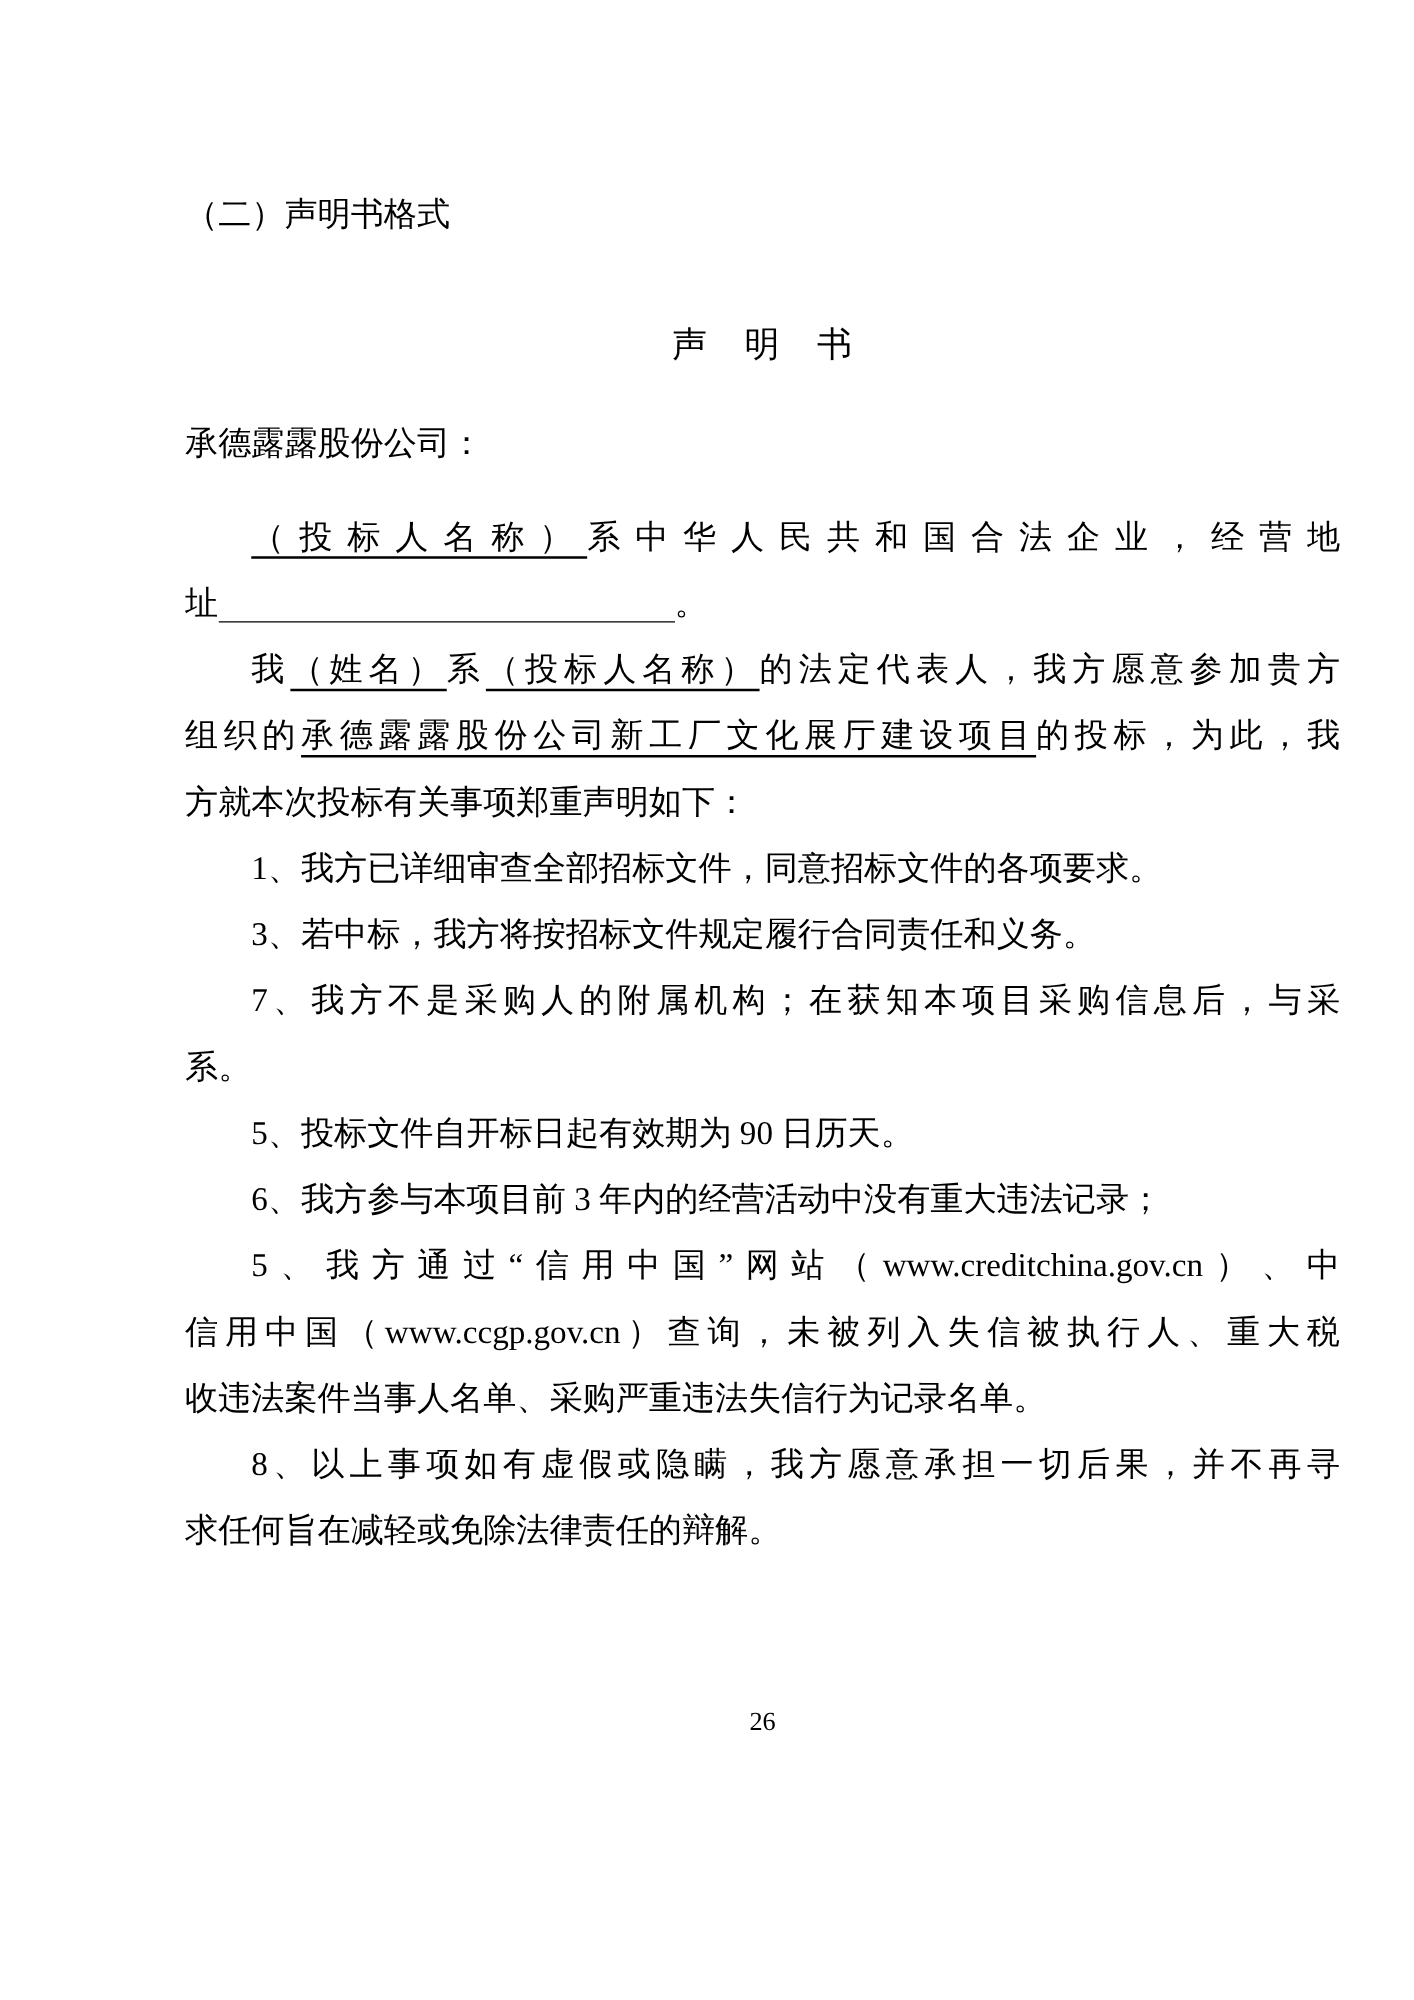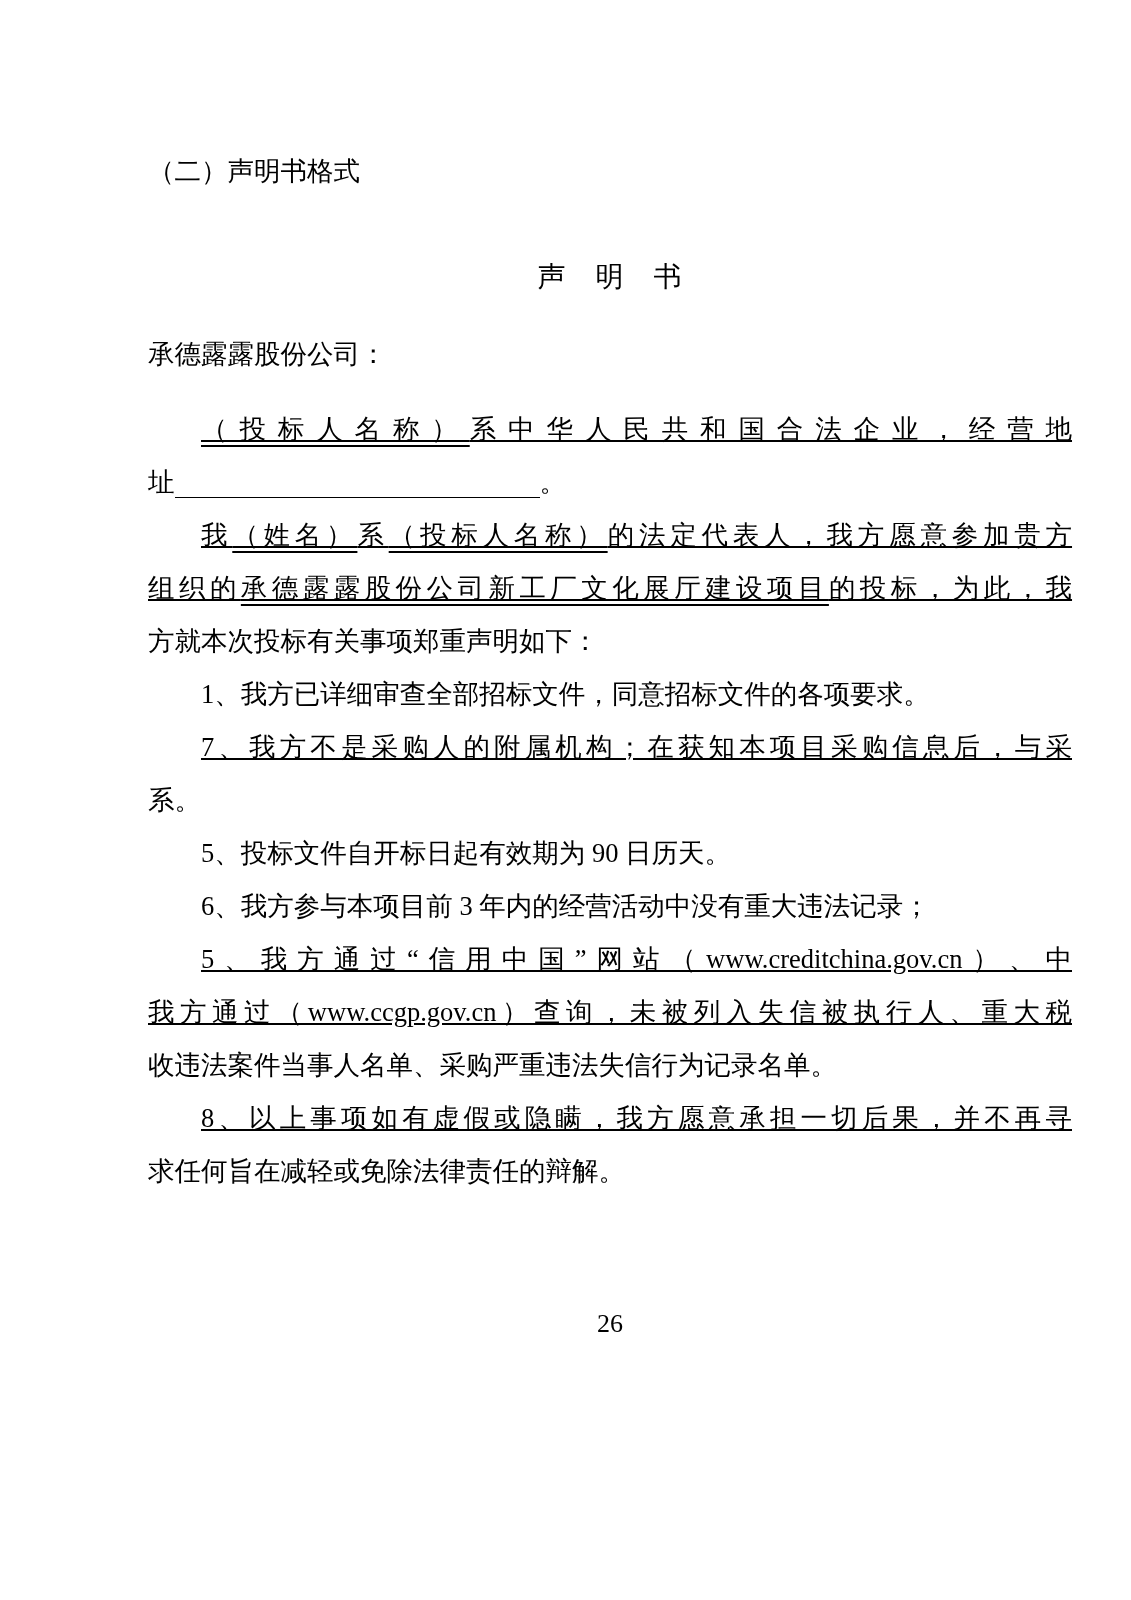--- a/index.html
+++ b/index.html
@@ -15,21 +15,21 @@
     padding: 145px 59px 0 148px;
     overflow: hidden;
   }
   .line {
     height: 53px;
     line-height: 53px;
     font-size: 26.5px;
     white-space: nowrap;
   }
   .line.indent { text-indent: 53px; }
-  .line.stretch { text-align: justify; text-align-last: justify; text-decoration: underline; }
+  .line.stretch { text-align: justify; text-align-last: justify; }
   .line.bold { font-weight: normal; }
   .doc-title {
     margin-top: 52px;
     text-align: right;
     text-align-last: center;
     font-size: 28px;
     letter-spacing: 1px;
   }
   .salutation { margin-top: 25px; }
   .doc-body { margin-top: 22px; }
@@ -40,21 +40,21 @@
   }
   .blank {
     display: inline-block;
     border-bottom: 1.6px solid #000000;
     height: 36px;
     vertical-align: -7px;
   }
   .page-number {
     margin-top: 112px;
     text-align: center;
-    font-size: 26px;
+    font-size: 21px;
     line-height: 28px;
   }
 </style>
 </head>
 <body>
 
 <div class="page">
   <div class="line">（二）声明书格式</div>
   <div class="line doc-title">声　明　书</div>
   <div class="line salutation">承德露露股份公司：</div>
@@ -65,32 +65,35 @@
       </div>
       <div>
         <div class="line indent stretch"><span class="t">我</span><span class="u">（姓名）</span><span class="t">系</span><span class="u">（投标人名称）</span><span class="t">的法定代表人，我方愿意参加贵方</span></div>
         <div class="line stretch"><span class="t">组织的</span><span class="u">承德露露股份公司新工厂文化展厅建设项目</span><span class="t">的投标，为此，我</span></div>
         <div class="line"><span class="t">方就本次投标有关事项郑重声明如下：</span></div>
       </div>
       <div>
         <div class="line indent"><span class="t">1、我方已详细审查全部招标文件，同意招标文件的各项要求。</span></div>
       </div>
       <div>
+        <div class="line indent"><span class="t">3、若中标，我方将按招标文件规定履行合同责任和义务。</span></div>
+      </div>
+      <div>
         <div class="line indent stretch"><span class="t">7、我方不是采购人的附属机构；在获知本项目采购信息后，与采</span></div>
         <div class="line"><span class="t">系。</span></div>
       </div>
       <div>
         <div class="line indent"><span class="t">5、投标文件自开标日起有效期为 90 日历天。</span></div>
       </div>
       <div>
         <div class="line indent bold"><span class="t">6、我方参与本项目前 3 年内的经营活动中没有重大违法记录；</span></div>
       </div>
       <div>
         <div class="line indent stretch"><span class="t">5、我方通过“信用中国”网站（www.creditchina.gov.cn）、中</span></div>
-        <div class="line stretch"><span class="t">我方通过（www.ccgp.gov.cn）查询，未被列入失信被执行人、重大税</span></div>
+        <div class="line stretch"><span class="t">信用中国（www.ccgp.gov.cn）查询，未被列入失信被执行人、重大税</span></div>
         <div class="line"><span class="t">收违法案件当事人名单、采购严重违法失信行为记录名单。</span></div>
       </div>
       <div>
         <div class="line indent stretch"><span class="t">8、以上事项如有虚假或隐瞒，我方愿意承担一切后果，并不再寻</span></div>
         <div class="line"><span class="t">求任何旨在减轻或免除法律责任的辩解。</span></div>
       </div>
     </div>
   <div class="page-number">26</div>
 </div>
 

